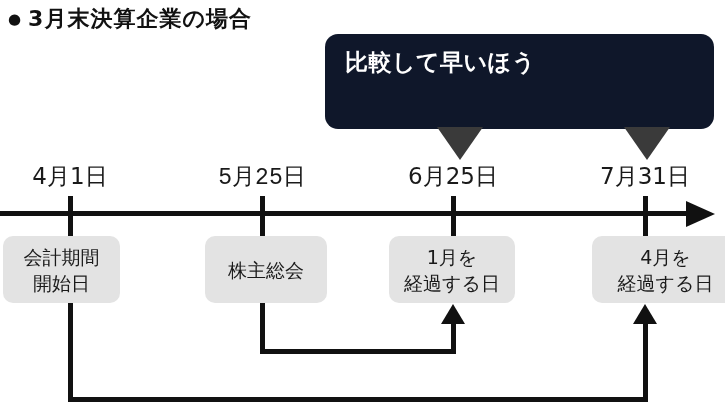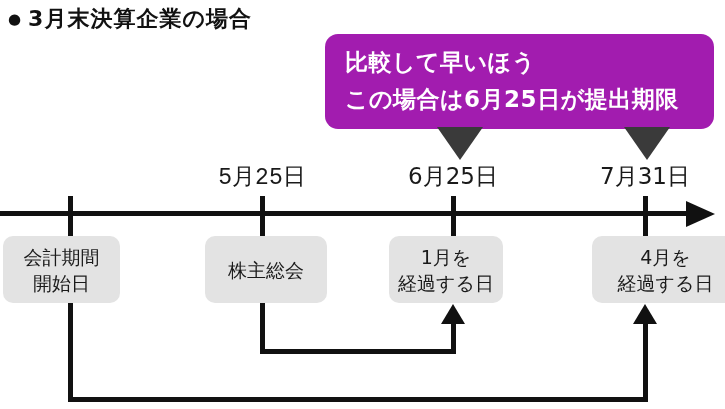--- a/index.html
+++ b/index.html
@@ -6,21 +6,21 @@
   body { font-family:"DejaVu Sans","Liberation Sans",sans-serif; }
   .stage { position:relative; width:725px; height:409px; background:#ffffff; overflow:hidden; }
 
   
   .title { position:absolute; left:8px; top:4px; display:flex; align-items:center;
            font-size:22px; font-weight:bold; color:#111; letter-spacing:1px; }
   .title .bullet { font-size:15px; margin-right:6px; line-height:1; }
 
   
   .callout { position:absolute; left:325px; top:34px; width:389px; height:95px;
-             box-sizing:border-box; background:#a21caf; border-radius:13px;
+             box-sizing:border-box; background:#0f172a; border-radius:13px;
              color:#ffffff; font-weight:bold; font-size:23px; line-height:37px;
              padding:10px 0 0 20px; letter-spacing:0.5px; }
   .tail { position:absolute; top:127px; width:0; height:0;
           border-left:23px solid transparent; border-right:23px solid transparent;
           border-top:33px solid #3a3a3a; }
   .tail-left  { left:437px; }
   .tail-right { left:624px; }
 
   
   .date { position:absolute; top:161px; width:140px; text-align:center;
@@ -40,21 +40,21 @@
   .tick-1 { left:259.5px; }
   .tick-2 { left:450.5px; }
   .tick-3 { left:642.5px; }
 
   
   .box { position:absolute; top:236px; height:67px; background:#e3e3e3; border-radius:10px;
          display:flex; flex-direction:column; justify-content:center; align-items:center;
          font-size:19px; line-height:26px; color:#1a1a1a; }
   .box-0 { left:3px;  width:117px; }
   .box-1 { left:205px; width:122px; }
-  .box-2 { left:389px; width:114px; }
+  .box-2 { left:389px; width:126px; }
   .box-3 { left:592px; width:147px; }
 
   
   .seg { position:absolute; background:#111; }
   .c1-down  { left:259.5px; top:303px; width:5px; height:51px; }
   .c1-horiz { left:259.5px; top:349px; width:196px; height:5px; }
   .c1-up    { left:450.5px; top:318px; width:5px; height:36px; }
   .c2-down  { left:67.5px;  top:303px; width:5px; height:99px; }
   .c2-horiz { left:67.5px;  top:397px; width:580px; height:5px; }
   .c2-up    { left:642.5px; top:318px; width:5px; height:84px; }
@@ -69,25 +69,25 @@
 
 <div class="stage">
 
   <div class="title">
     <span class="bullet">●</span>
     <span>3月末決算企業の場合</span>
   </div>
 
   <div class="callout">
     <div>比較して早いほう</div>
-    <div>この場合は6月25日が提出期限</div>
   </div>
   <div class="tail tail-left"></div>
   <div class="tail tail-right"></div>
 
+  <div class="date date-0">4月1日</div>
   <div class="date date-1">5月25日</div>
   <div class="date date-2">6月25日</div>
   <div class="date date-3">7月31日</div>
 
   <div class="axis"></div>
   <div class="axis-arrowhead"></div>
   <div class="tick tick-0"></div>
   <div class="tick tick-1"></div>
   <div class="tick tick-2"></div>
   <div class="tick tick-3"></div>

